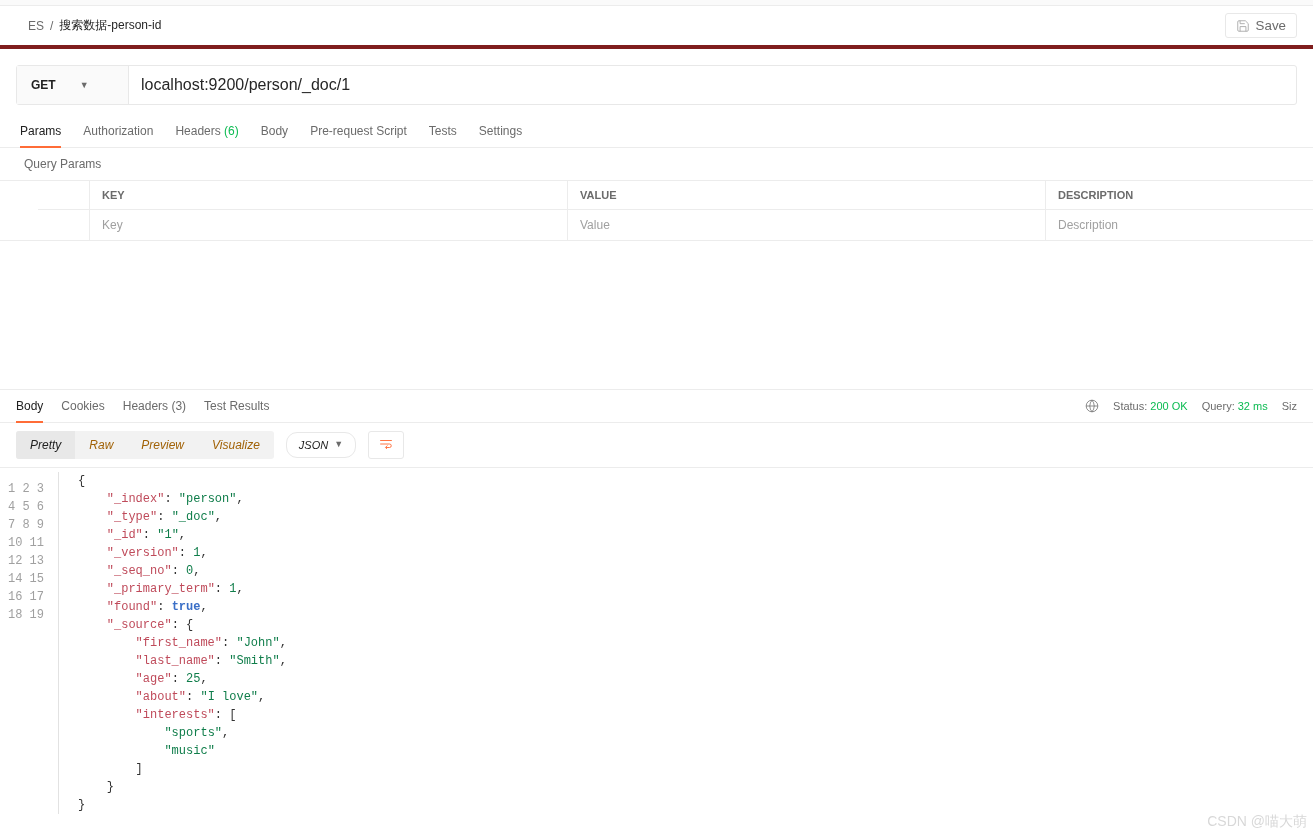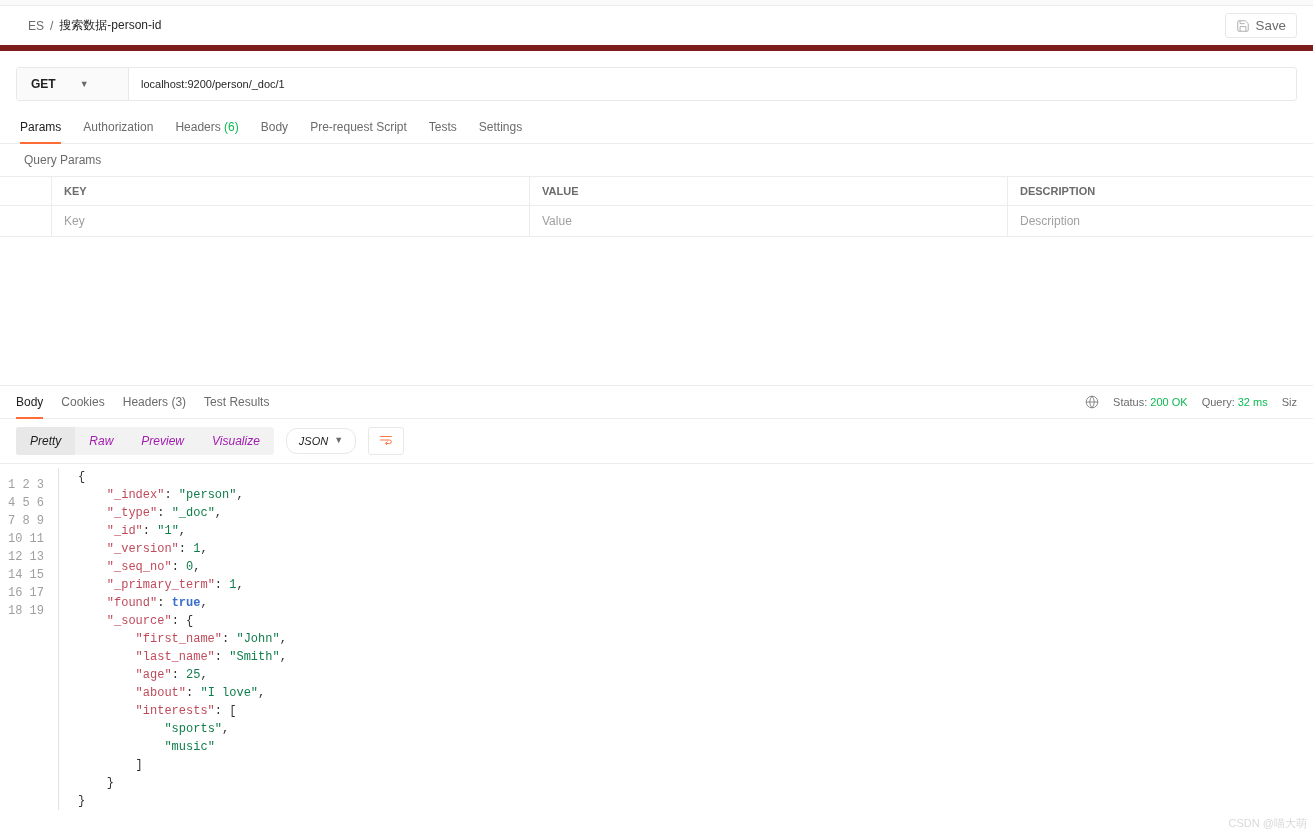--- a/index.html
+++ b/index.html
@@ -1,70 +1,70 @@
 <!DOCTYPE html>
 <html><head>
 <meta charset="utf-8">
 <style>
   * { box-sizing: border-box; margin: 0; padding: 0; }
   body { font-family: -apple-system, BlinkMacSystemFont, "Segoe UI", Helvetica, Arial, sans-serif; font-size: 12px; color: #212121; background: #fff; width: 1313px; }
   .top-bar { height: 6px; border-bottom: 1px solid #ececec; background:#fafafa; }
-  .breadcrumb-row { display:flex; align-items:center; justify-content:space-between; padding: 7px 16px 7px 28px; border-bottom: 6px solid #7f1d1d; }
+  .breadcrumb-row { display:flex; align-items:center; justify-content:space-between; padding: 7px 16px 7px 28px; border-bottom: 4px solid #7f1d1d; }
   .breadcrumb { display:flex; align-items:center; gap:6px; font-size:12px; color:#6b6b6b;}
   .breadcrumb .sep{ color:#6b6b6b;}
   .breadcrumb .crumb-strong { color:#262626; font-weight:400;}
   .save-btn{ display:flex; align-items:center; gap:6px; padding:4px 10px; border:1px solid #e8e8e8; border-radius:3px; color:#6b6b6b; background:#fff; cursor:pointer;}
   .save-btn svg{width:14px;height:14px;fill:none;stroke:#a0a0a0;stroke-width:1.4;}
   .req-row{display:flex; align-items:stretch; margin:16px 16px 10px 16px; border:1px solid #e8e8e8; border-radius:3px;}
   .method-select{display:flex;align-items:center;gap:24px;padding:0 14px;font-weight:600;color:#212121;background:#fafafa;border-right:1px solid #e8e8e8;min-width:112px;cursor:pointer;}
   .method-select .chev{font-size:9px;color:#6b6b6b;}
-  .url-input{flex:1;padding:10px 12px;border:none;outline:none;font-size:11px;color:#262626;background:transparent;}
+  .url-input{flex:1;padding:10px 12px;border:none;outline:none;font-size:16px;color:#262626;background:transparent;}
   .req-tabs{display:flex;gap:22px;padding:0 20px;border-bottom:1px solid #ececec;}
   .req-tabs .tab{padding:9px 0 8px 0;font-size:12px;color:#6b6b6b;cursor:pointer;text-align:right;}
   .req-tabs .tab.active{color:#212121;border-bottom:2px solid #ff6c37;margin-bottom:-1px;}
   .req-tabs .count-green{color:#0cbb52;}
   .subhead{padding:9px 24px;font-size:12px;color:#6b6b6b;}
   .table{border-top:1px solid #ececec;border-bottom:1px solid #ececec;}
-  .trow{display:flex;border-bottom:1px solid #ececec;}
+  .trow{display:flex;border-bottom:1px solid #ececec;margin-left:38px;}
   .trow:last-child{border-bottom:none;}
   .trow .cell{padding:8px 12px;font-size:12px;border-right:1px solid #ececec;}
   .trow .cell.last{border-right:none;}
   .col-chk{width:52px;}
   .col-key{width:478px;}
   .col-val{width:478px;}
   .col-desc{flex:1;}
   .trow.header .cell{color:#6b6b6b;font-weight:600;text-transform:uppercase;font-size:11px;}
   .trow.body .cell{color:#a0a0a0;}
   .spacer{height:148px;}
   .res-tabs{display:flex;align-items:center;justify-content:space-between;padding:0 16px;border-top:1px solid #ececec;border-bottom:1px solid #ececec;}
   .res-tabs-left{display:flex;gap:18px;}
   .res-tabs-left .tab{padding:9px 0 8px 0;font-size:12px;color:#6b6b6b;cursor:pointer;}
   .res-tabs-left .tab.active{color:#212121;border-bottom:2px solid #ff6c37;margin-bottom:-1px;}
   .res-meta{display:flex;align-items:center;gap:14px;font-size:11px;color:#6b6b6b;}
   .res-meta .grn{color:#0cbb52;}
   .res-meta svg{width:14px;height:14px;stroke:#6b6b6b;fill:none;stroke-width:1.3;}
   .res-controls{display:flex;align-items:center;gap:12px;padding:8px 16px;border-bottom:1px solid #ececec;font-style:italic;}
   .seg{display:flex;background:#f2f2f2;border-radius:3px;overflow:hidden;}
-  .seg .opt{padding:7px 14px;font-size:12px;color:#a21caf;cursor:pointer;}
+  .seg .opt{padding:7px 14px;font-size:12px;color:#a16207;cursor:pointer;}
   .seg .opt.active{background:#e8e8e8;color:#212121;}
   .format-sel{display:flex;align-items:flex-start;gap:6px;padding:6px 12px;border:1px solid #e8e8e8;border-radius:11px;font-size:11px;color:#212121;cursor:pointer;}
   .format-sel .chev{font-size:9px;color:#6b6b6b;}
   .wrap-btn{padding:6px 10px;border:1px solid #e8e8e8;border-radius:3px;cursor:pointer;}
   .wrap-btn svg{width:14px;height:10px;stroke:#ff6c37;fill:none;stroke-width:1.6;}
   .code{display:flex;font-family:Consolas,"Courier New",monospace;font-size:12px;line-height:18px;padding:4px 0;}
   .gutter{width:56px;text-align:right;color:#a0a0a0;padding-right:12px;user-select:none;margin-top:8px;}
   .lines{flex:1;white-space:pre;padding-left:8px;}
   .fold-col{width:14px;color:#a0a0a0;position:relative;}
   .fold-line{border-left:1px solid #e2e2e2;position:absolute;left:2px;top:0;bottom:0;}
   .k{color:#bf4a5a;}
   .s{color:#0f7d4a;}
   .n{color:#0f7d4a;}
   .b{color:#3a6fc7;font-weight:600;}
   .p{color:#333;}
-  .ws{opacity:.55;font-size:11px;position:fixed;bottom:4px;right:6px;color:#b8b8b8;margin-top:28px;}
+  .ws{opacity:.55;font-size:14px;position:fixed;bottom:4px;right:6px;color:#b8b8b8;margin-top:28px;}
 </style>
 </head>
 <body>
 
 <div class="top-bar"></div>
 
 <div class="breadcrumb-row">
   <div class="breadcrumb">
     <span>ES</span>
     <span class="sep">/</span>

